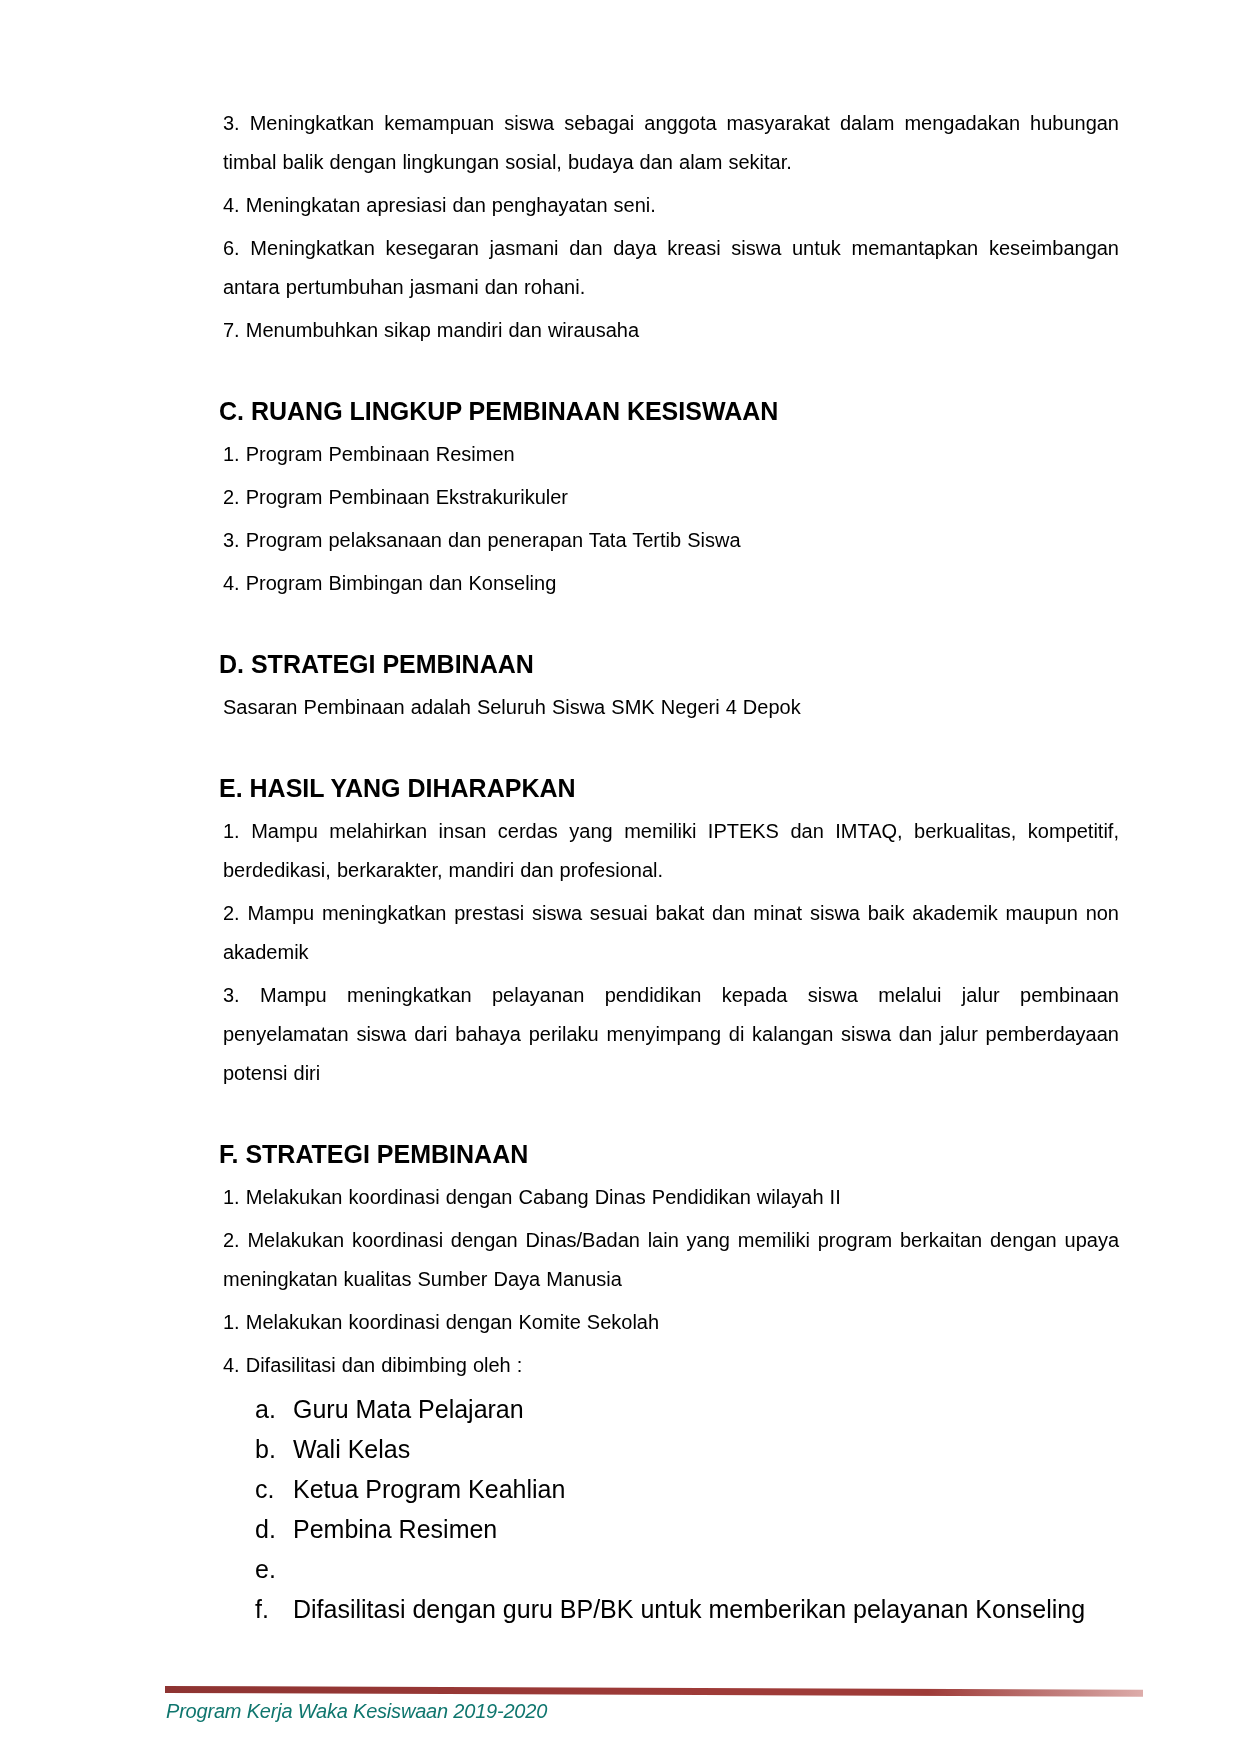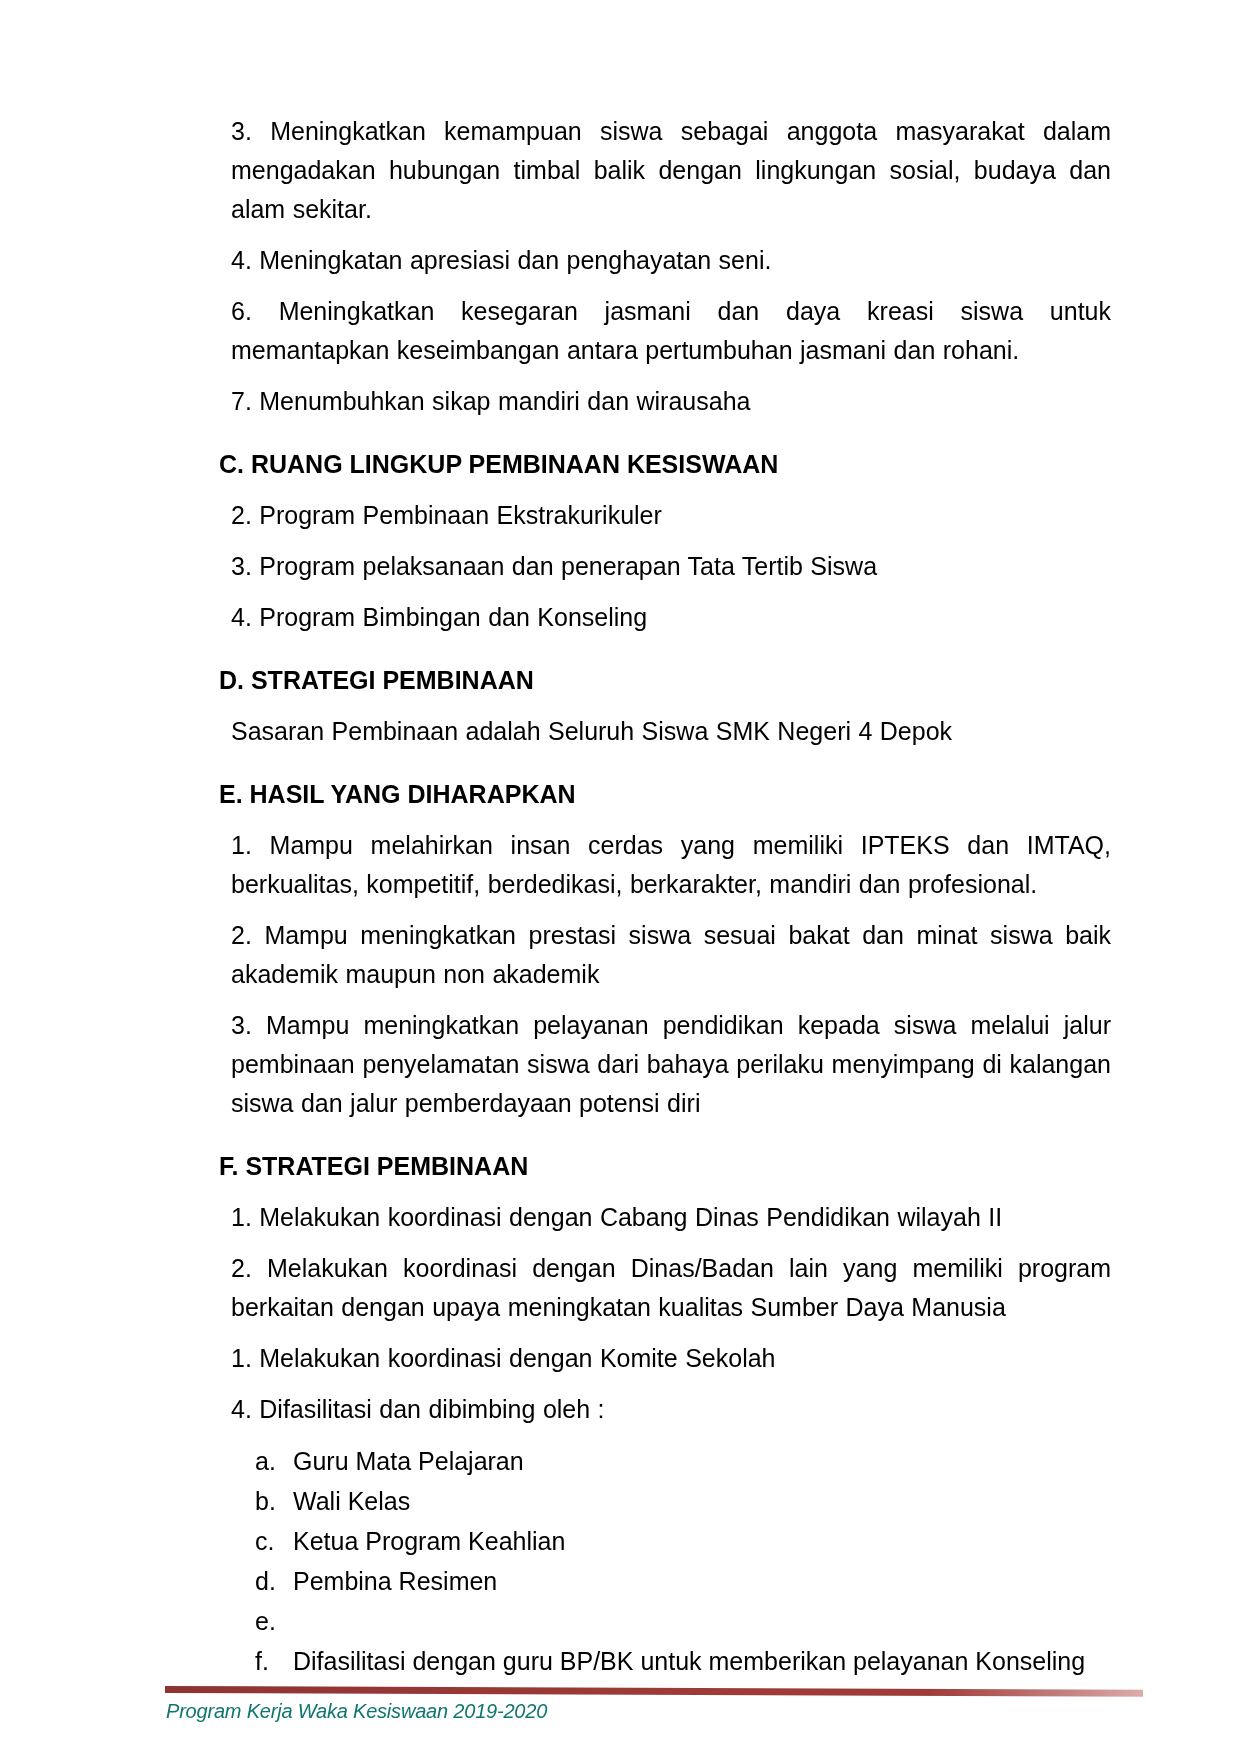--- a/index.html
+++ b/index.html
@@ -16,28 +16,28 @@
     color: #000000;
     overflow: hidden;
   }
   .content {
     position: absolute;
     left: 219px;
     top: 100px;
     width: 904px;
   }
   .para {
-    margin: 12px;
-    font-size: 25px;
+    margin: 4px;
+    font-size: 20px;
     line-height: 39px;
     text-align: justify;
     word-spacing: 0.5px;
   }
   .heading {
-    margin: 24px 0 0 0;
+    margin: 42px 0 0 0;
     font-size: 25px;
     line-height: 39px;
     font-weight: bold;
     text-align: left;
   }
   .subitem {
     display: flex;
     font-size: 25px;
     line-height: 40px;
     margin: 0;
@@ -71,20 +71,21 @@
 </head>
 <body>
 
 <div class="page">
   <main class="content">
       <p class="para">3. Meningkatkan kemampuan siswa sebagai anggota masyarakat dalam mengadakan hubungan timbal balik dengan lingkungan sosial, budaya dan alam sekitar.</p>
       <p class="para">4. Meningkatan apresiasi dan penghayatan seni.</p>
       <p class="para">6. Meningkatkan kesegaran jasmani dan daya kreasi siswa untuk memantapkan keseimbangan antara pertumbuhan jasmani dan rohani.</p>
       <p class="para">7. Menumbuhkan sikap mandiri dan wirausaha</p>
       <h2 class="heading">C. RUANG LINGKUP PEMBINAAN KESISWAAN</h2>
+      <p class="para">1. Program Pembinaan Resimen</p>
       <p class="para">2. Program Pembinaan Ekstrakurikuler</p>
       <p class="para">3. Program pelaksanaan dan penerapan Tata Tertib Siswa</p>
       <p class="para">4. Program Bimbingan dan Konseling</p>
       <h2 class="heading">D. STRATEGI PEMBINAAN</h2>
       <p class="para">Sasaran Pembinaan adalah Seluruh Siswa SMK Negeri 4 Depok</p>
       <h2 class="heading">E. HASIL YANG DIHARAPKAN</h2>
       <p class="para">1. Mampu melahirkan insan cerdas yang memiliki IPTEKS dan IMTAQ, berkualitas, kompetitif, berdedikasi, berkarakter, mandiri dan profesional.</p>
       <p class="para">2. Mampu meningkatkan prestasi siswa sesuai bakat dan minat siswa baik akademik maupun non akademik</p>
       <p class="para">3. Mampu meningkatkan pelayanan pendidikan kepada siswa melalui jalur pembinaan penyelamatan siswa dari bahaya perilaku menyimpang di kalangan siswa dan jalur pemberdayaan potensi diri</p>
       <h2 class="heading">F. STRATEGI PEMBINAAN</h2>

